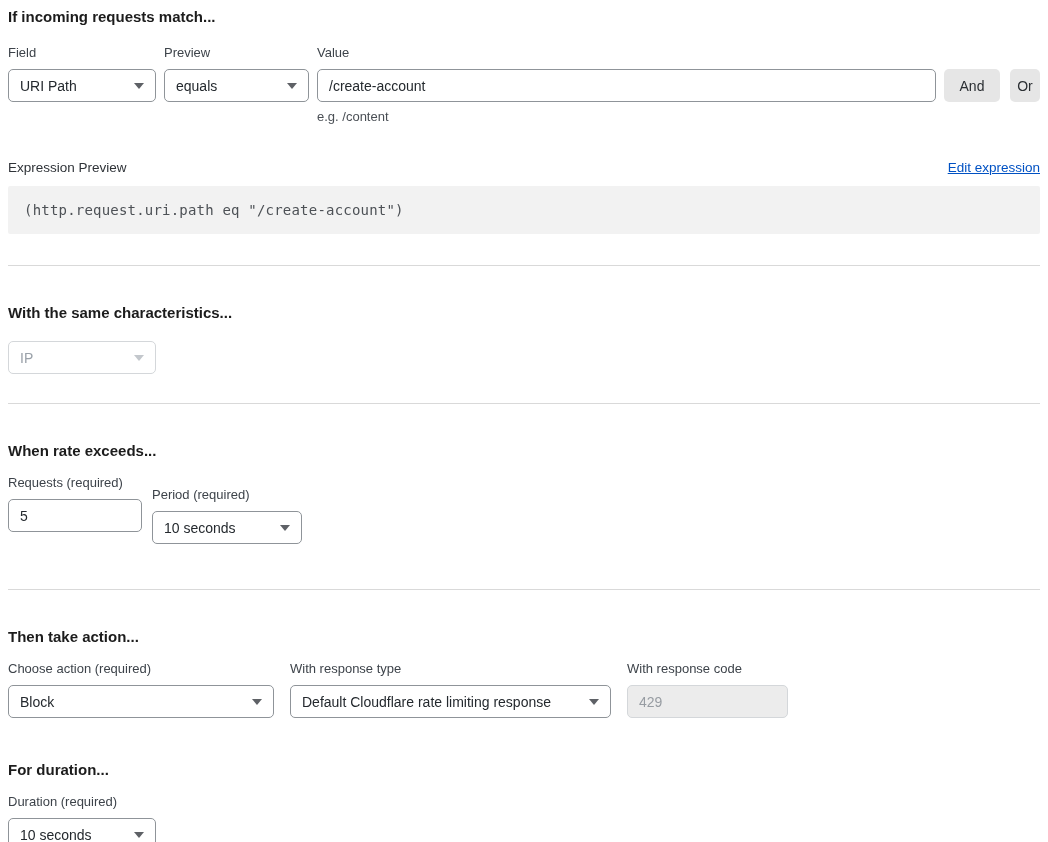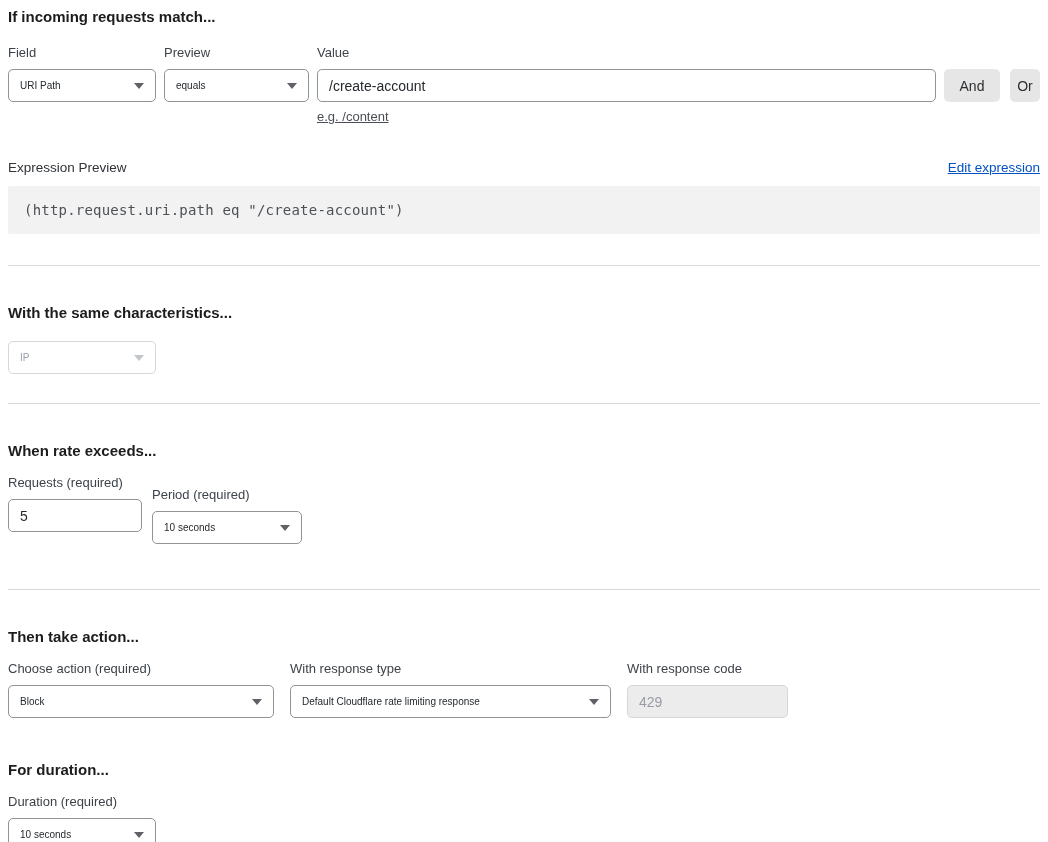--- a/index.html
+++ b/index.html
@@ -27,21 +27,21 @@
   }
   .controls-row { display: flex; align-items: flex-start; }
   .control-box {
     height: 33px;
     border: 1px solid #8f9499;
     border-radius: 5px;
     background: #ffffff;
     display: flex;
     align-items: center;
     padding: 0 11px;
-    font-size: 10px;
+    font-size: 14px;
     color: #24292e;
     cursor: pointer;
   }
   .control-box .label-text {
     flex: 1;
     white-space: nowrap;
     overflow: hidden;
   }
   .caret {
     width: 0; height: 0;
@@ -60,21 +60,20 @@
     font-size: 14px;
     font-family: "Liberation Sans", sans-serif;
     color: #24292e;
     background: #fff;
     outline: none;
   }
   .hint {
     font-size: 13px;
     color: #4a4f55;
     margin-top: 7px;
-    text-decoration: underline;
   }
   .btn {
     height: 33px;
     border: none;
     border-radius: 5px;
     background: #e6e6e6;
     color: #2b2f33;
     font-size: 14px;
     font-family: "Liberation Sans", sans-serif;
     cursor: pointer;

